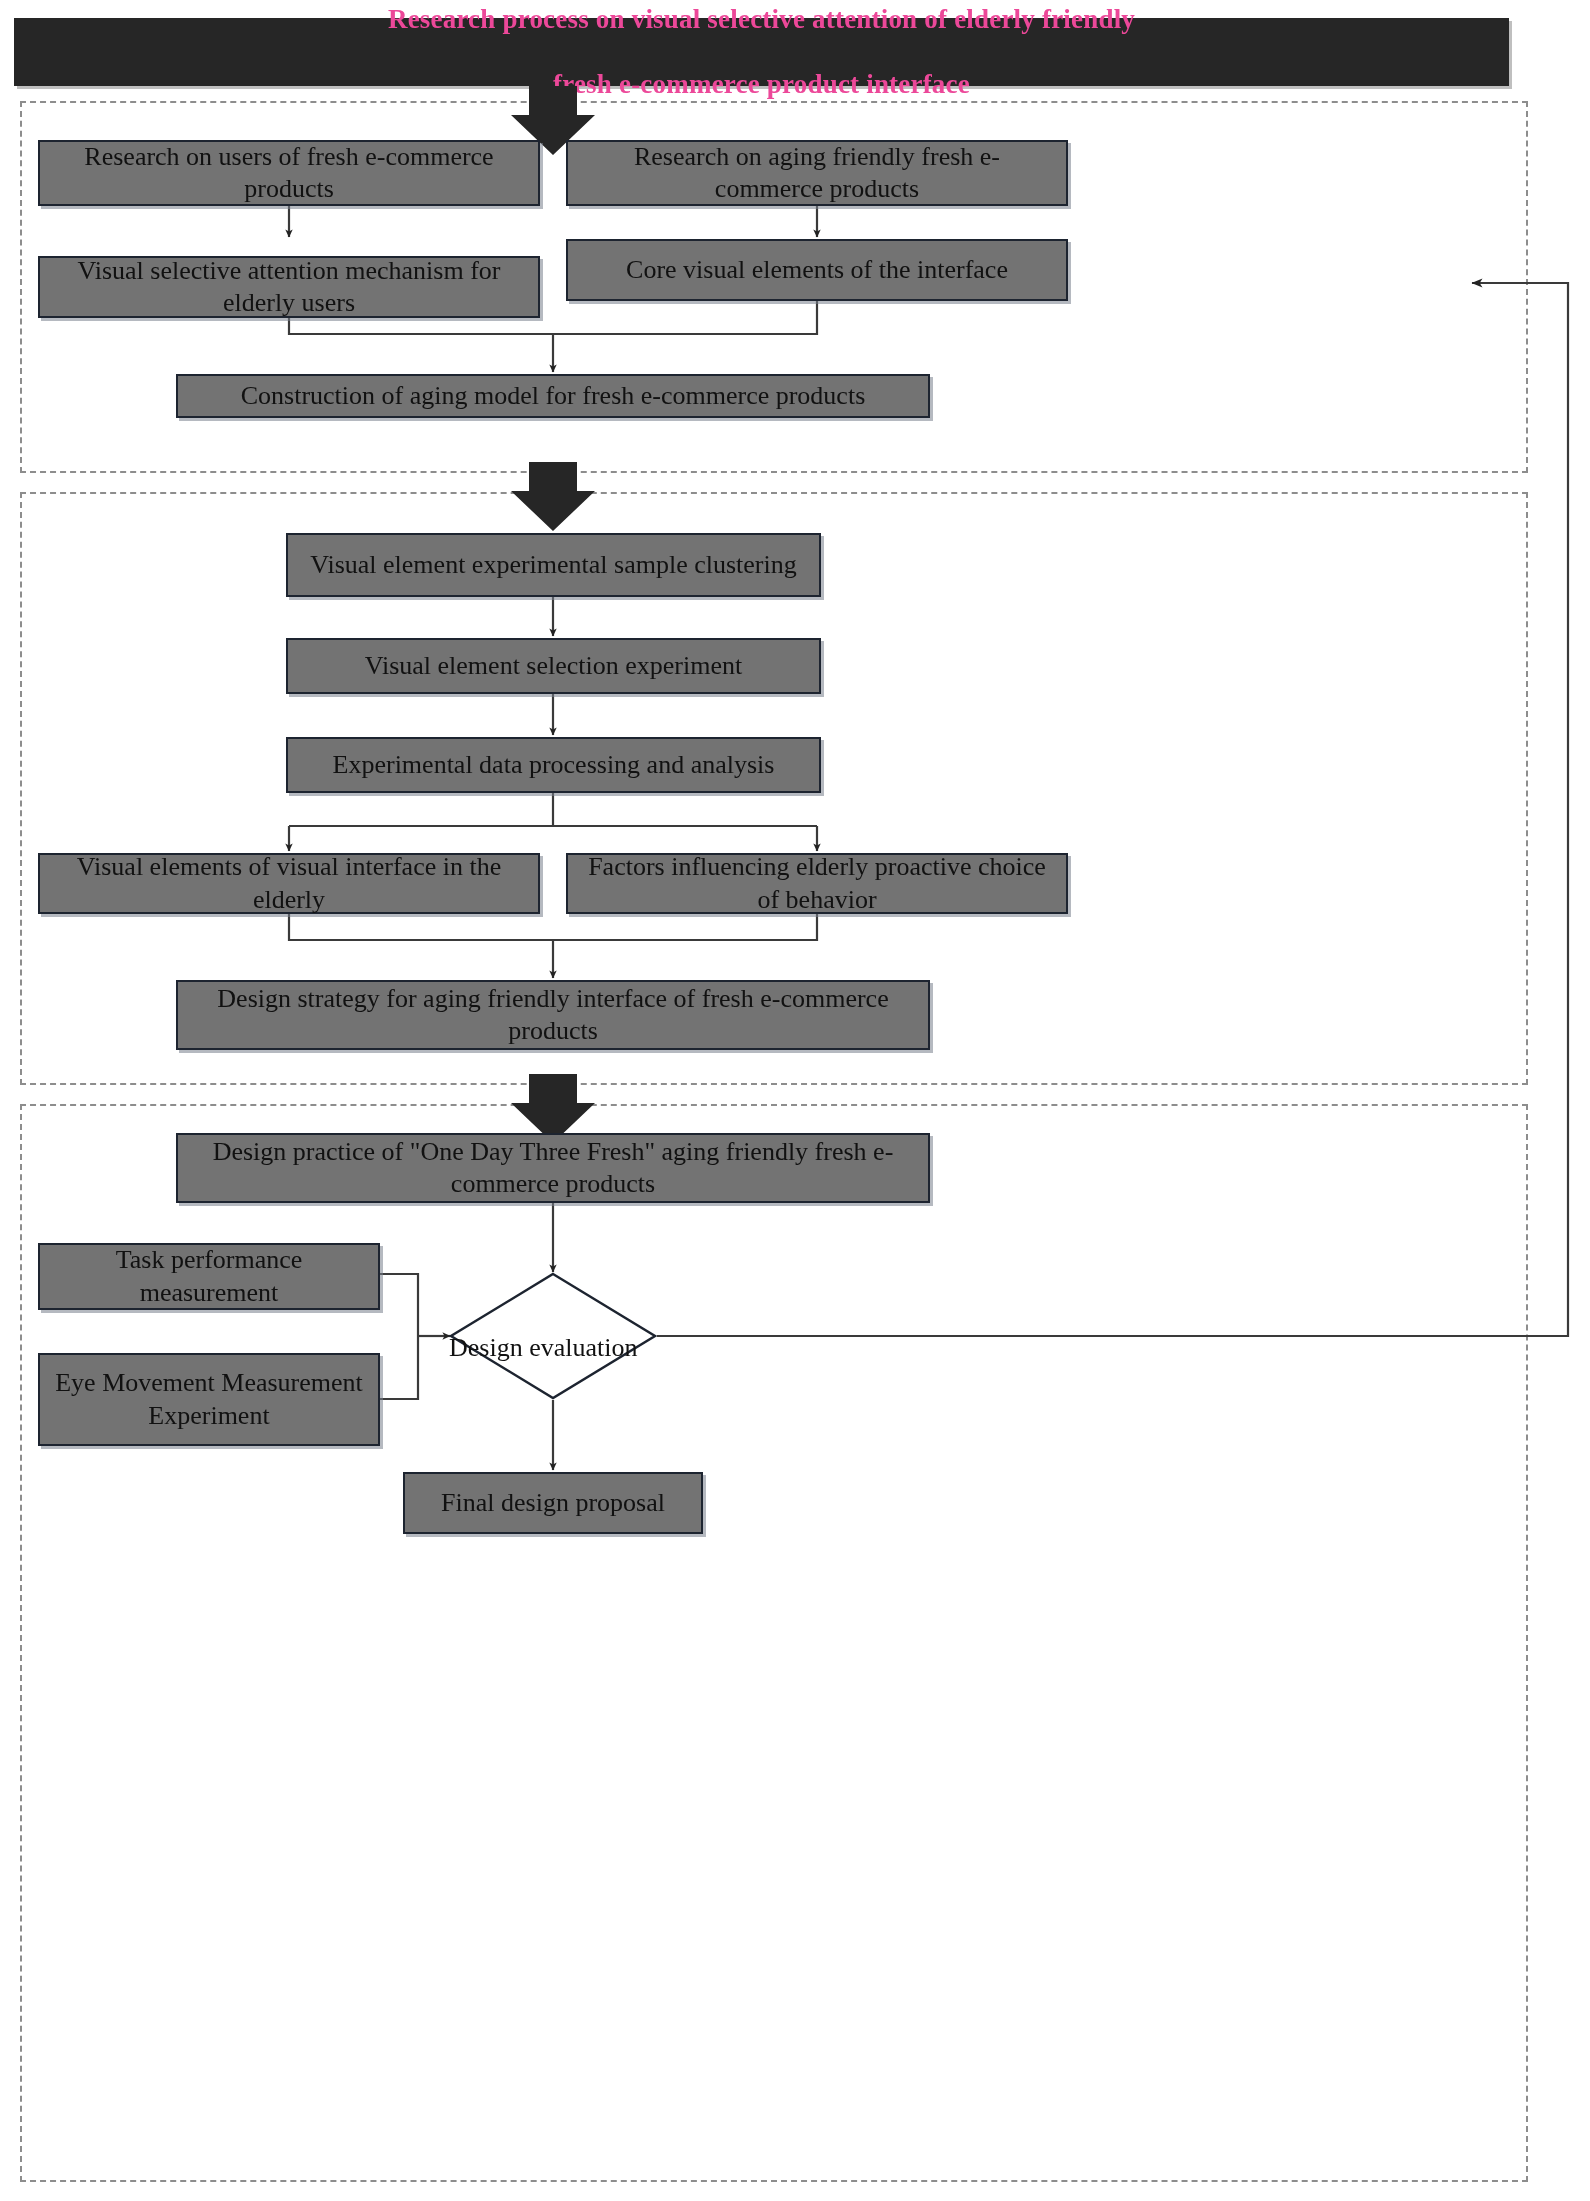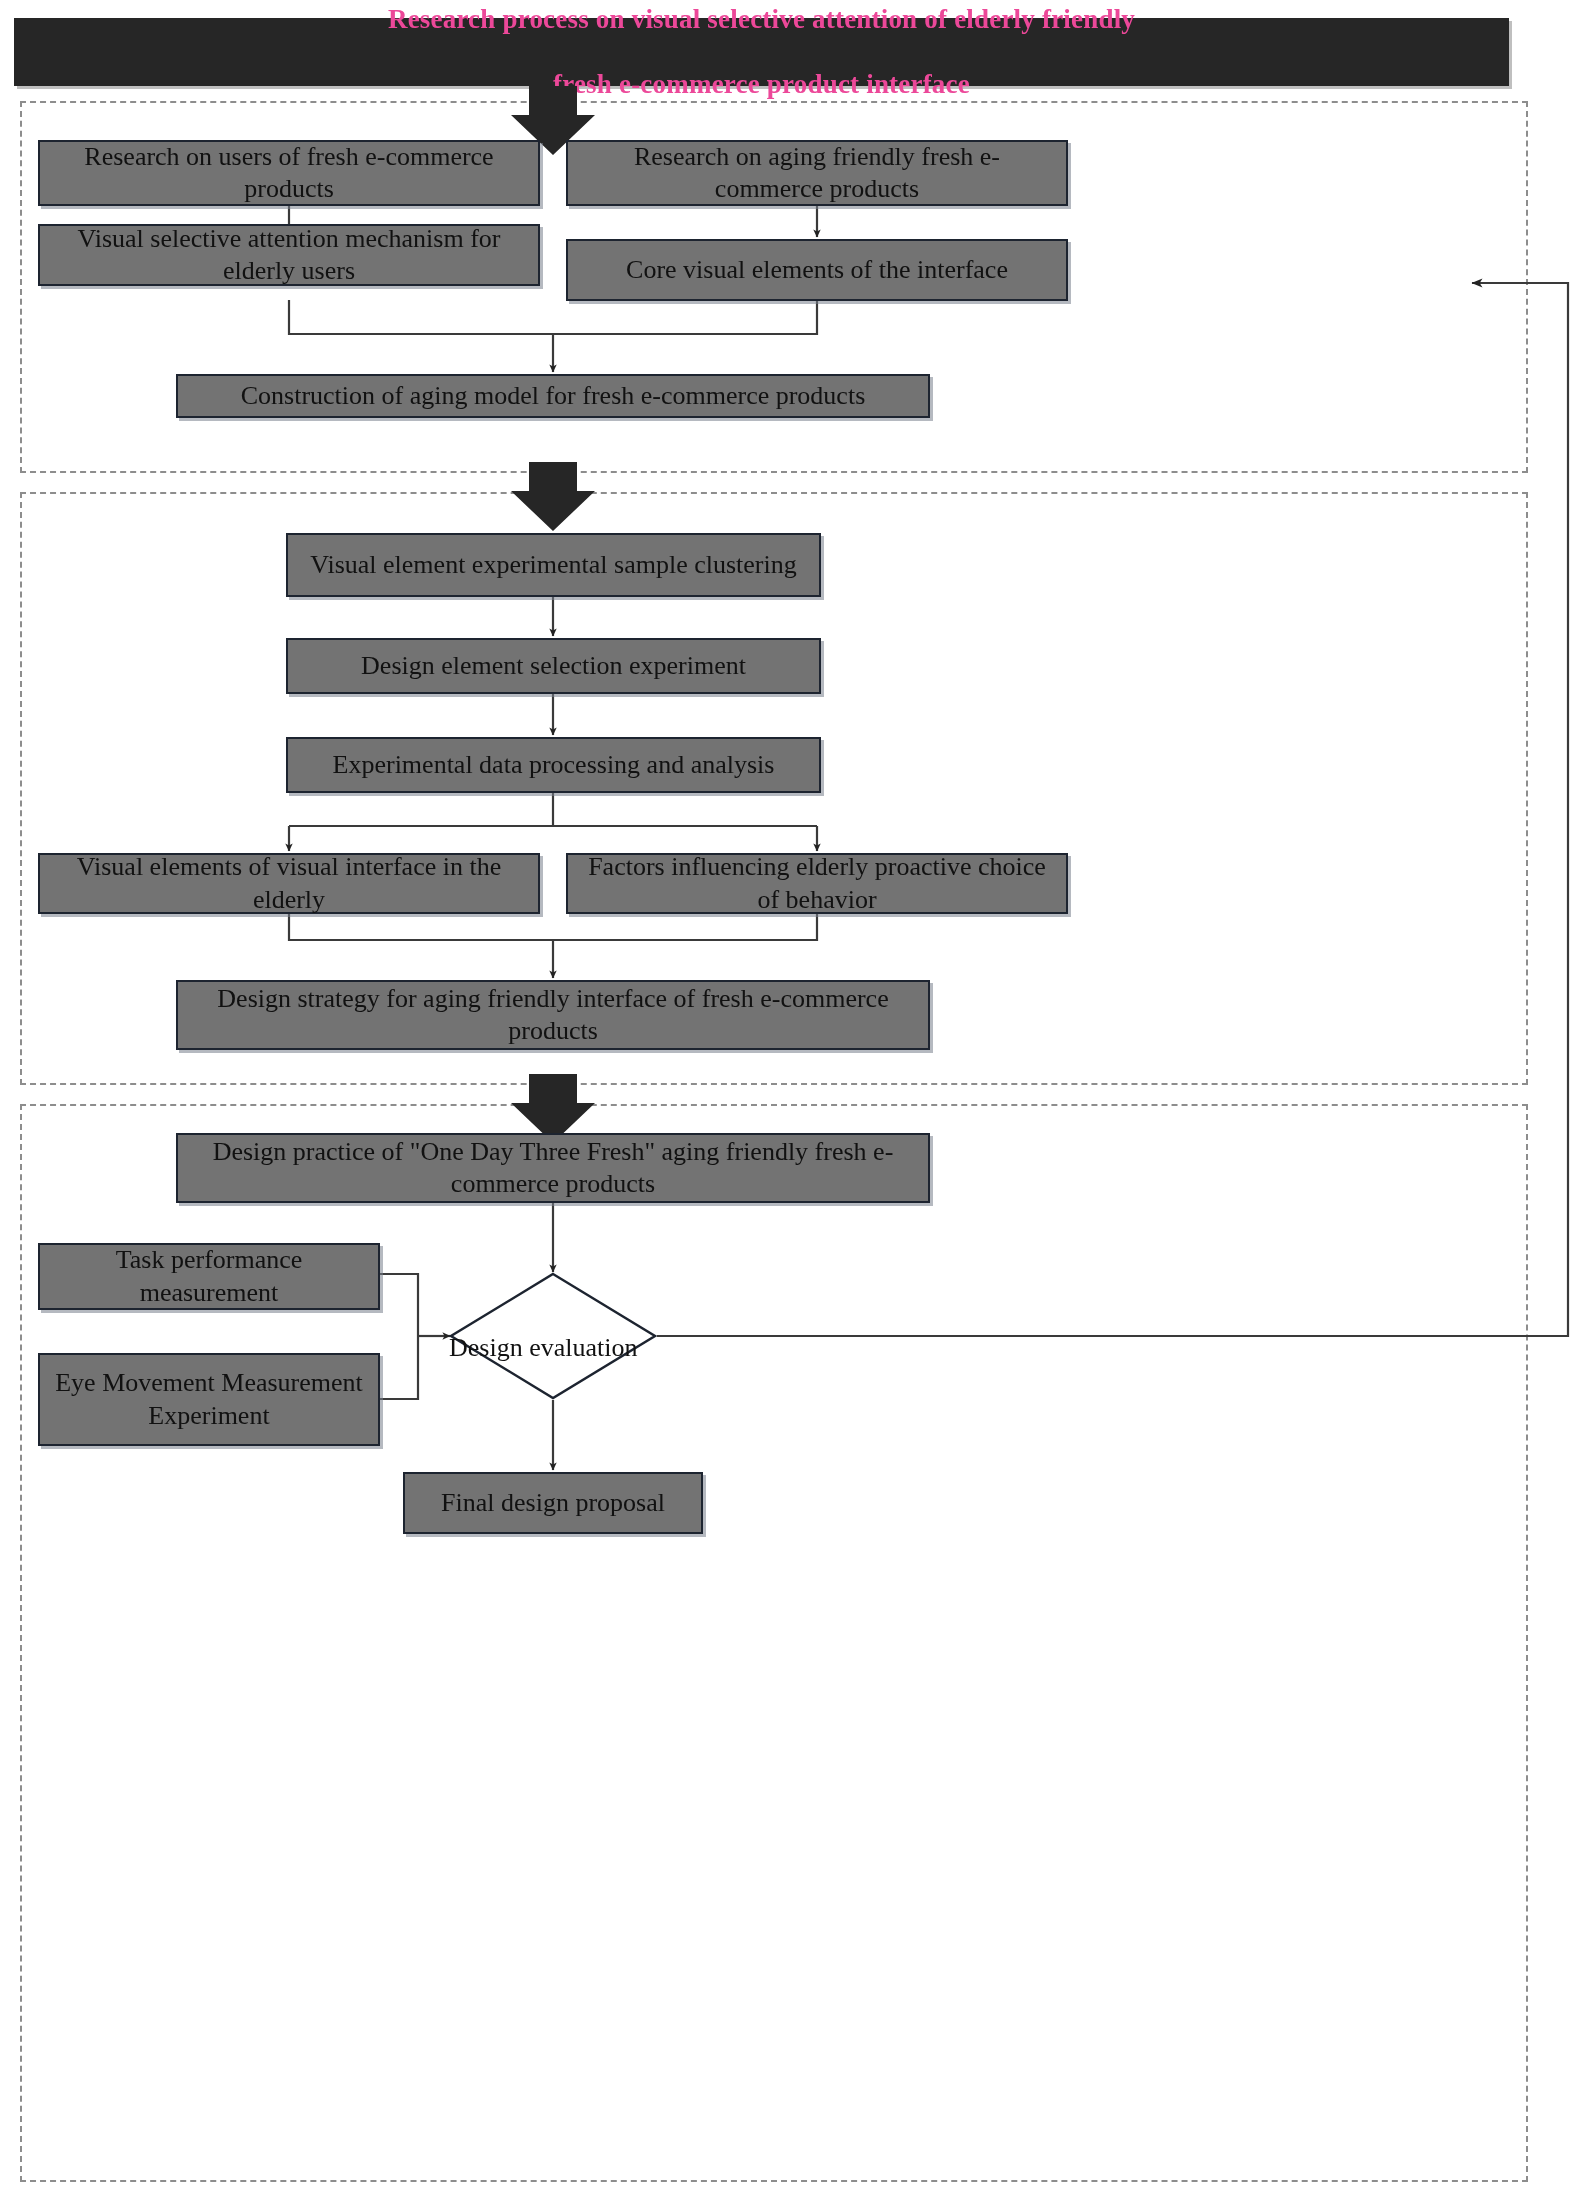--- a/index.html
+++ b/index.html
@@ -117,38 +117,38 @@
   </svg>
 
   <div class="box" style="left:38px;  top:140px; width:502px; height:66px;">
     <span>Research on users of fresh e-commerce products</span>
   </div>
 
   <div class="box" style="left:566px; top:140px; width:502px; height:66px;">
     <span>Research on aging friendly fresh e-commerce products</span>
   </div>
 
-  <div class="box" style="left:38px;  top:224px; width:502px; height:62px;">
+  <div class="box" style="left:38px;  top:256px; width:502px; height:62px;">
     <span>Visual selective attention mechanism for elderly users</span>
   </div>
 
   <div class="box" style="left:566px; top:239px; width:502px; height:62px;">
     <span>Core visual elements of the interface</span>
   </div>
 
   <div class="box" style="left:176px; top:374px; width:754px; height:44px;">
     <span>Construction of aging model for fresh e-commerce products</span>
   </div>
 
   <div class="box" style="left:286px; top:533px; width:535px; height:64px;">
     <span>Visual element experimental sample clustering</span>
   </div>
 
   <div class="box" style="left:286px; top:638px; width:535px; height:56px;">
-    <span>Design element selection experiment</span>
+    <span>Visual element selection experiment</span>
   </div>
 
   <div class="box" style="left:286px; top:737px; width:535px; height:56px;">
     <span>Experimental data processing and analysis</span>
   </div>
 
   <div class="box" style="left:38px;  top:853px; width:502px; height:61px;">
     <span>Visual elements of visual interface in the elderly</span>
   </div>
 

